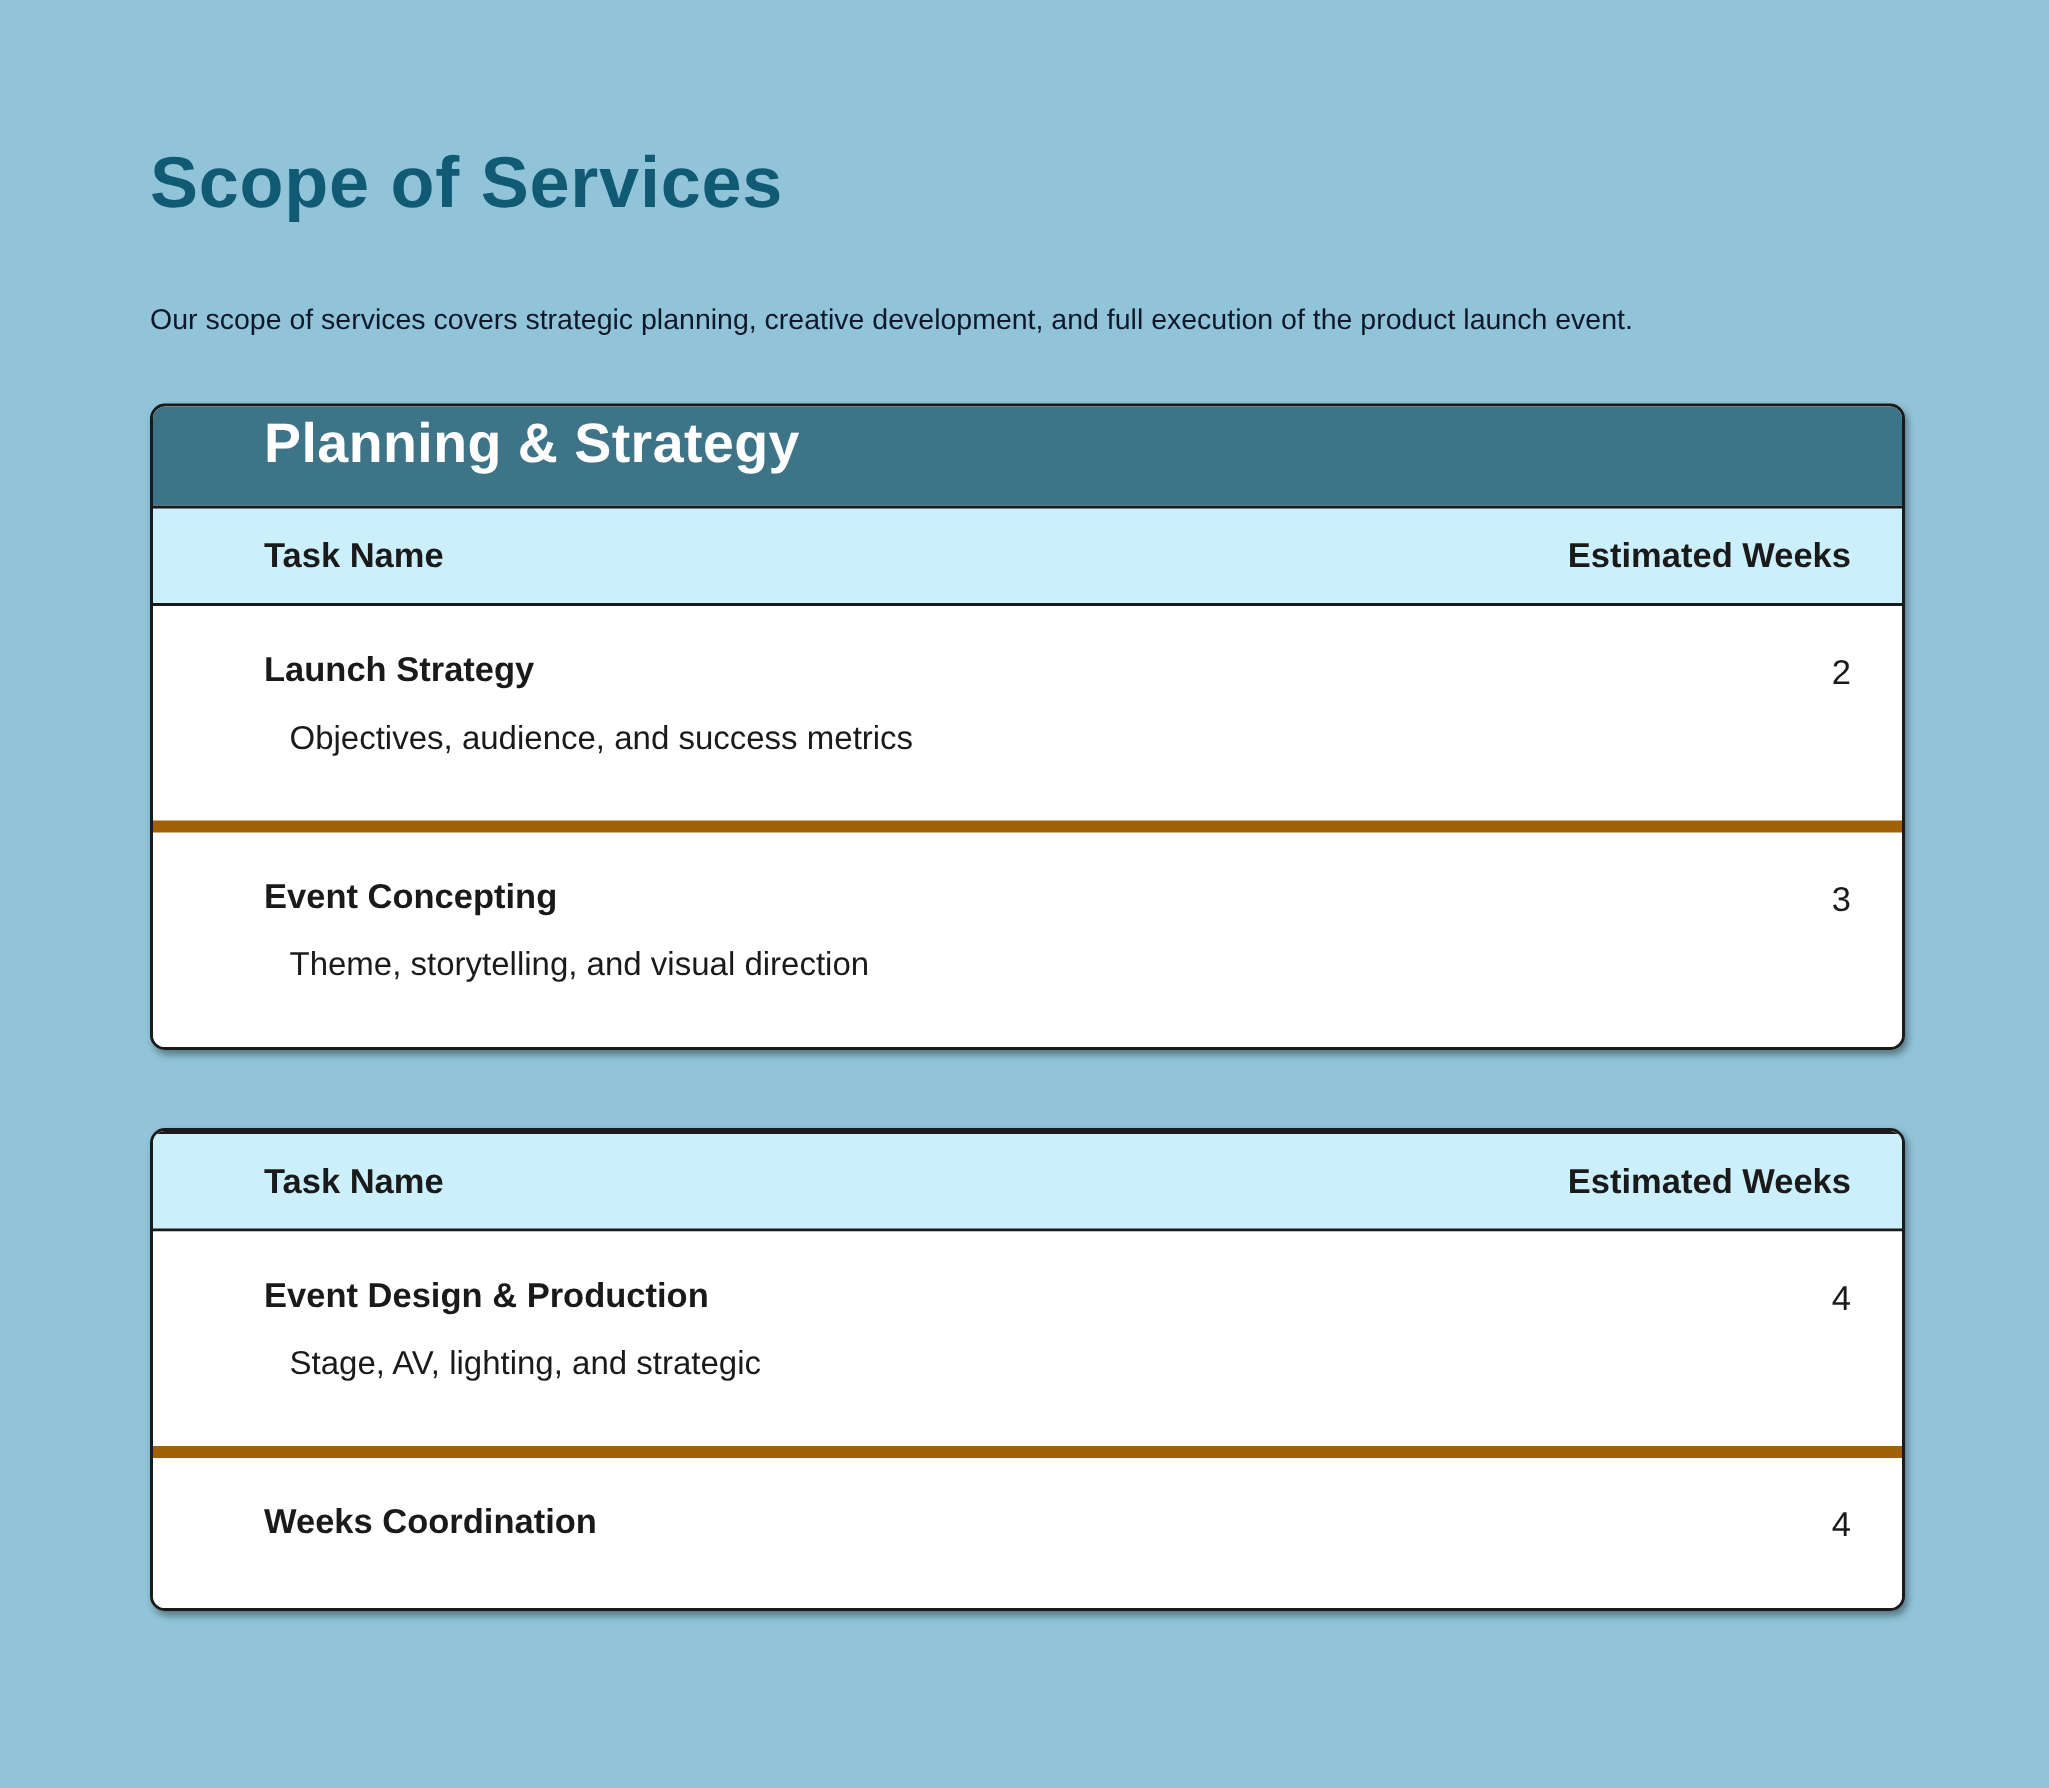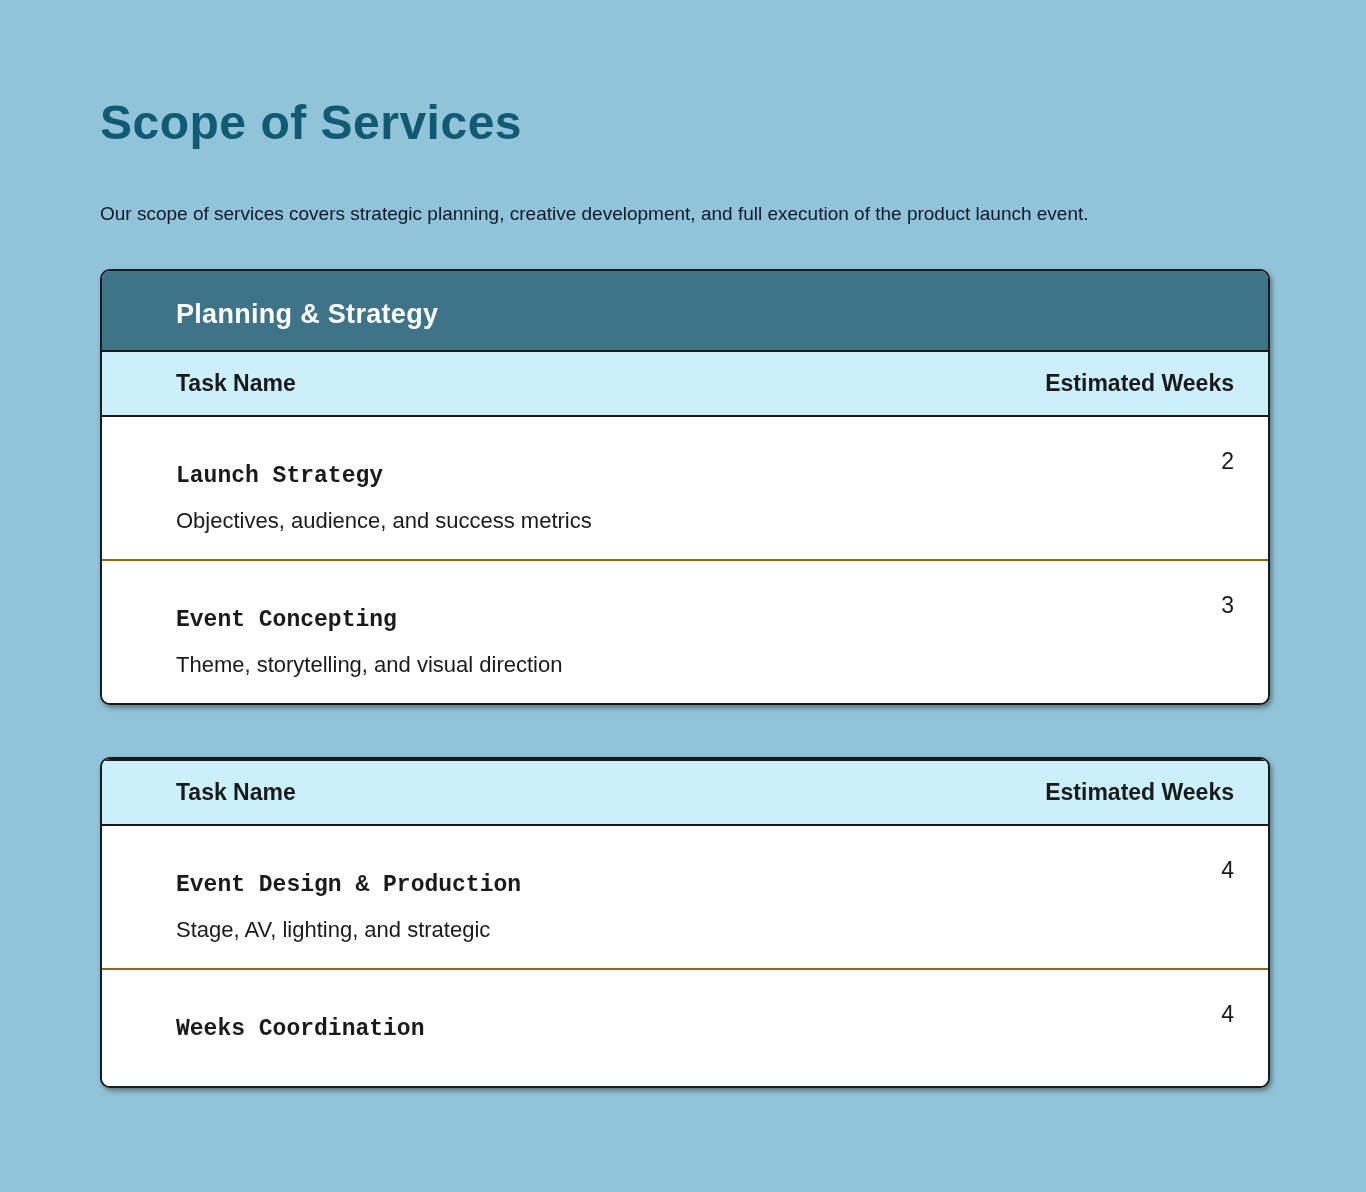--- a/index.html
+++ b/index.html
@@ -46,23 +46,23 @@
     border-radius: 10px;
     overflow: hidden;
     box-shadow: 2px 3px 5px rgba(0, 0, 0, 0.38);
   }
   .card + .card {
     margin-top: 52px;
   }
   .card-header {
     background: #3D7487;
     color: #FFFFFF;
-    font-size: 27px;
+    font-size: 37px;
     font-weight: 700;
-    padding: 28px 34px 20px 74px;
+    padding: 4px 34px 20px 74px;
     letter-spacing: 0.3px;
   }
   .col-head {
     display: flex;
     justify-content: space-between;
     align-items: flex-start;
     background: #CBEFFB;
     border-top: 2px solid #1A1A1A;
     border-bottom: 2px solid #1A1A1A;
     padding: 18px 34px 18px 74px;
@@ -70,32 +70,31 @@
     font-weight: 700;
   }
   .trow {
     display: flex;
     justify-content: space-between;
     align-items: flex-start;
     background: #FFFFFF;
     padding: 29px 34px 25px 74px;
   }
   .trow + .trow {
-    border-top: 2px solid #a16207;
+    border-top: 8px solid #a16207;
   }
   .task-name {
     font-size: 23px;
     font-weight: 700;
-    margin: 17px 0 19px 0;
-    font-family: Liberation Mono, monospace;
+    margin: 0 0 19px 0;
   }
   .task-desc {
     font-size: 22px;
     font-weight: 400;
-    margin: 0;
+    margin: 17px;
   }
   .task-weeks {
     font-size: 23px;
     font-weight: 400;
     text-align: right;
     padding-top: 2px;
   }
 </style>
 </head>
 <body>

